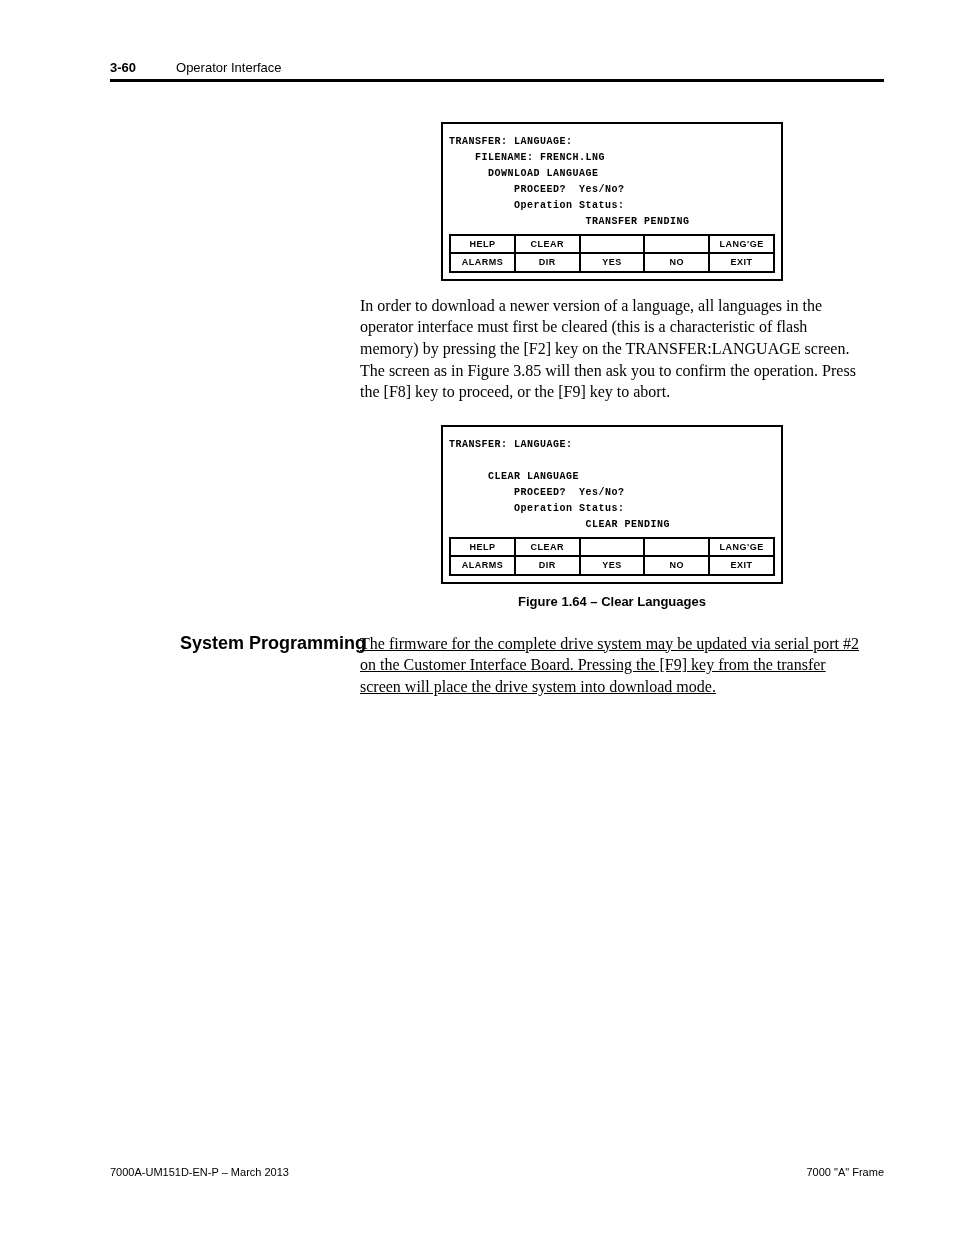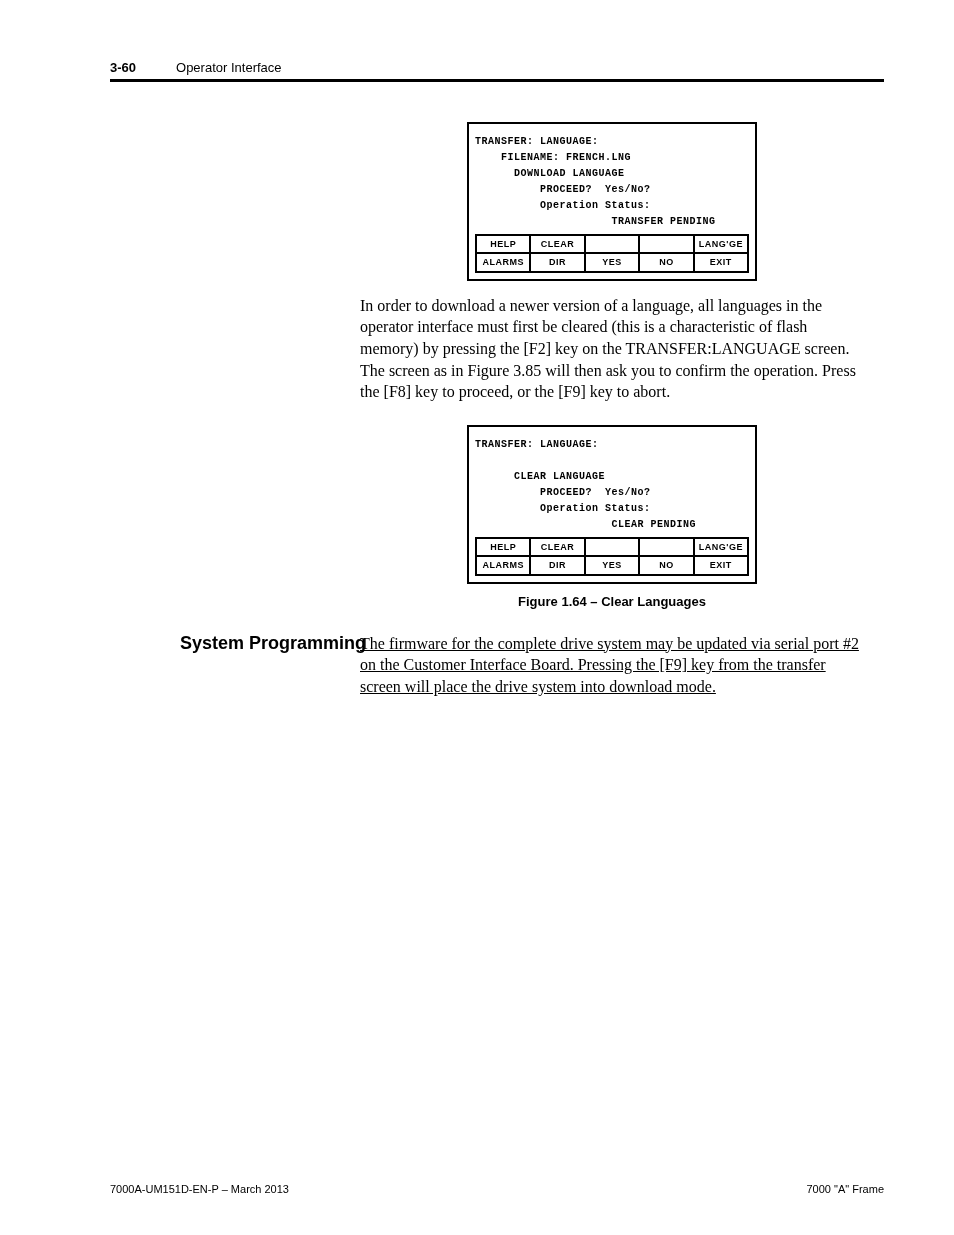--- a/index.html
+++ b/index.html
@@ -47,21 +47,21 @@
     left: 110px;
     font-family: Arial, Helvetica, sans-serif;
     font-weight: bold;
     font-size: 18px;
   }
   .fig-wrap {
     margin: 0 0 14px 0;
   }
   .terminal-box {
     border: 2px solid #000;
-    width: 290px;
+    width: 342px;
     padding: 10px 6px 6px 6px;
     font-family: ui-monospace, Menlo, Consolas, "Courier New", monospace;
     font-size: 10px;
     line-height: 1.6;
     font-weight: 600;
     letter-spacing: 0.5px;
     margin: 0 auto 10px auto;
     box-sizing: border-box;
   }
   .t-line { white-space: pre; }
@@ -92,21 +92,21 @@
     text-align: center;
     margin: 8px 0 24px 0;
   }
   .body-p {
     font-size: 16px;
     line-height: 1.35;
     margin: 0 0 22px 0;
   }
   .footer {
     position: absolute;
-    bottom: 40px;
+    bottom: 57px;
     left: 110px;
     right: 70px;
     display: flex;
     justify-content: space-between;
     font-family: Arial, Helvetica, sans-serif;
     font-size: 11px;
   }
 </style>
 </head>
 <body>

